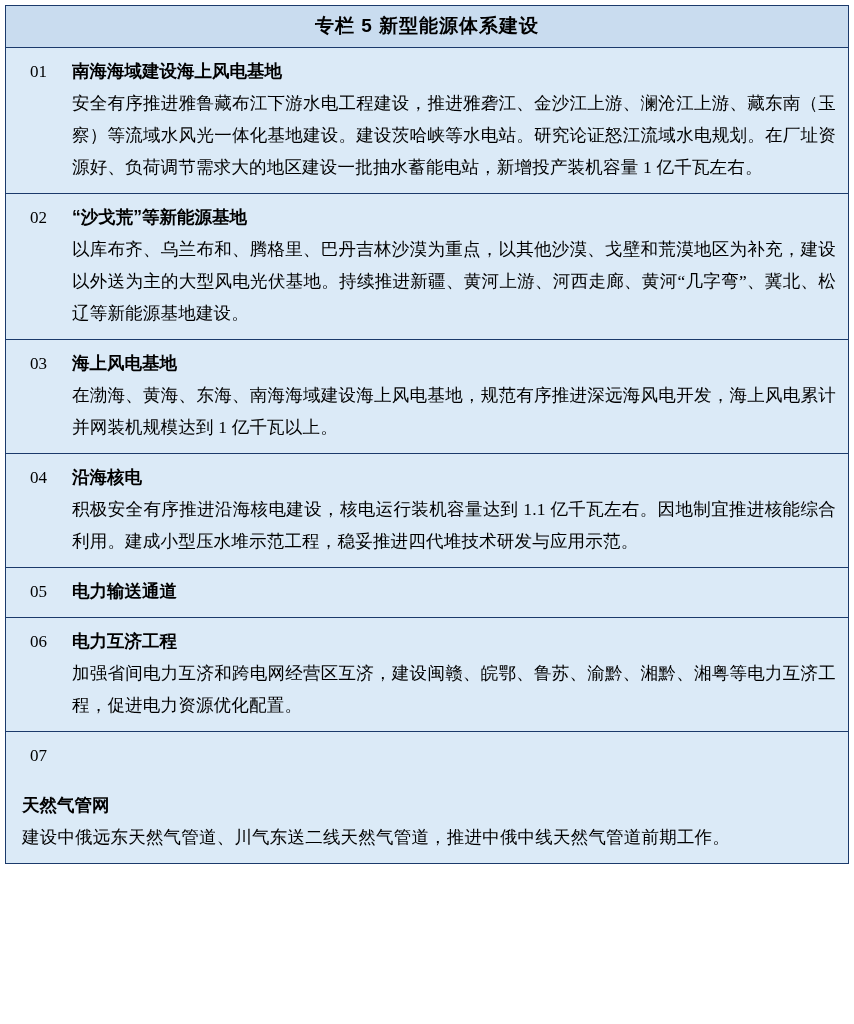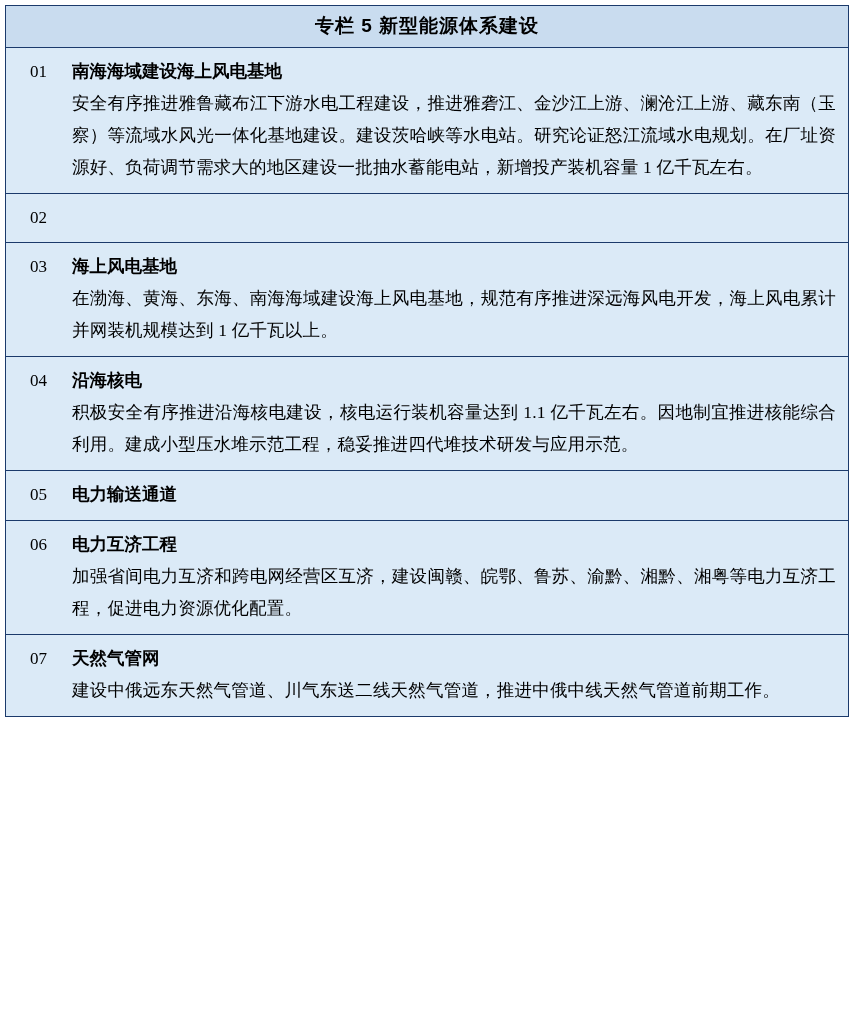--- a/index.html
+++ b/index.html
@@ -49,20 +49,21 @@
   .row {
     box-sizing: border-box;
     border-bottom: 1px solid #1b3a6b;
     padding: 9px 12px 10px 12px;
     display: flex;
     align-items: flex-start;
     gap: 8px;
   }
   .row:last-child {
     border-bottom: none;
+    flex-direction: column;
   }
   .row-num {
     width: 42px;
     flex: 0 0 42px;
     font-family: "Liberation Serif", "DejaVu Serif", serif;
     font-size: 17px;
     line-height: 28px;
     padding-top: 1px;
     text-align: left;
     padding-left: 12px;
@@ -103,20 +104,24 @@
       <div class="row">
         <div class="row-num">01</div>
         <div class="row-body">
           <div class="row-title">南海海域建设海上风电基地</div>
           <div class="row-text">安全有序推进雅鲁藏布江下游水电工程建设，推进雅砻江、金沙江上游、澜沧江上游、藏东南（玉察）等流域水风光一体化基地建设。建设茨哈峡等水电站。研究论证怒江流域水电规划。在厂址资源好、负荷调节需求大的地区建设一批抽水蓄能电站，新增投产装机容量 1 亿千瓦左右。</div>
         </div>
       </div>
 
       <div class="row">
         <div class="row-num">02</div>
+        <div class="row-body">
+          <div class="row-title">“沙戈荒”等新能源基地</div>
+          <div class="row-text">以库布齐、乌兰布和、腾格里、巴丹吉林沙漠为重点，以其他沙漠、戈壁和荒漠地区为补充，建设以外送为主的大型风电光伏基地。持续推进新疆、黄河上游、河西走廊、黄河“几字弯”、冀北、松辽等新能源基地建设。</div>
+        </div>
       </div>
 
       <div class="row">
         <div class="row-num">03</div>
         <div class="row-body">
           <div class="row-title">海上风电基地</div>
           <div class="row-text">在渤海、黄海、东海、南海海域建设海上风电基地，规范有序推进深远海风电开发，海上风电累计并网装机规模达到 1 亿千瓦以上。</div>
         </div>
       </div>
 

